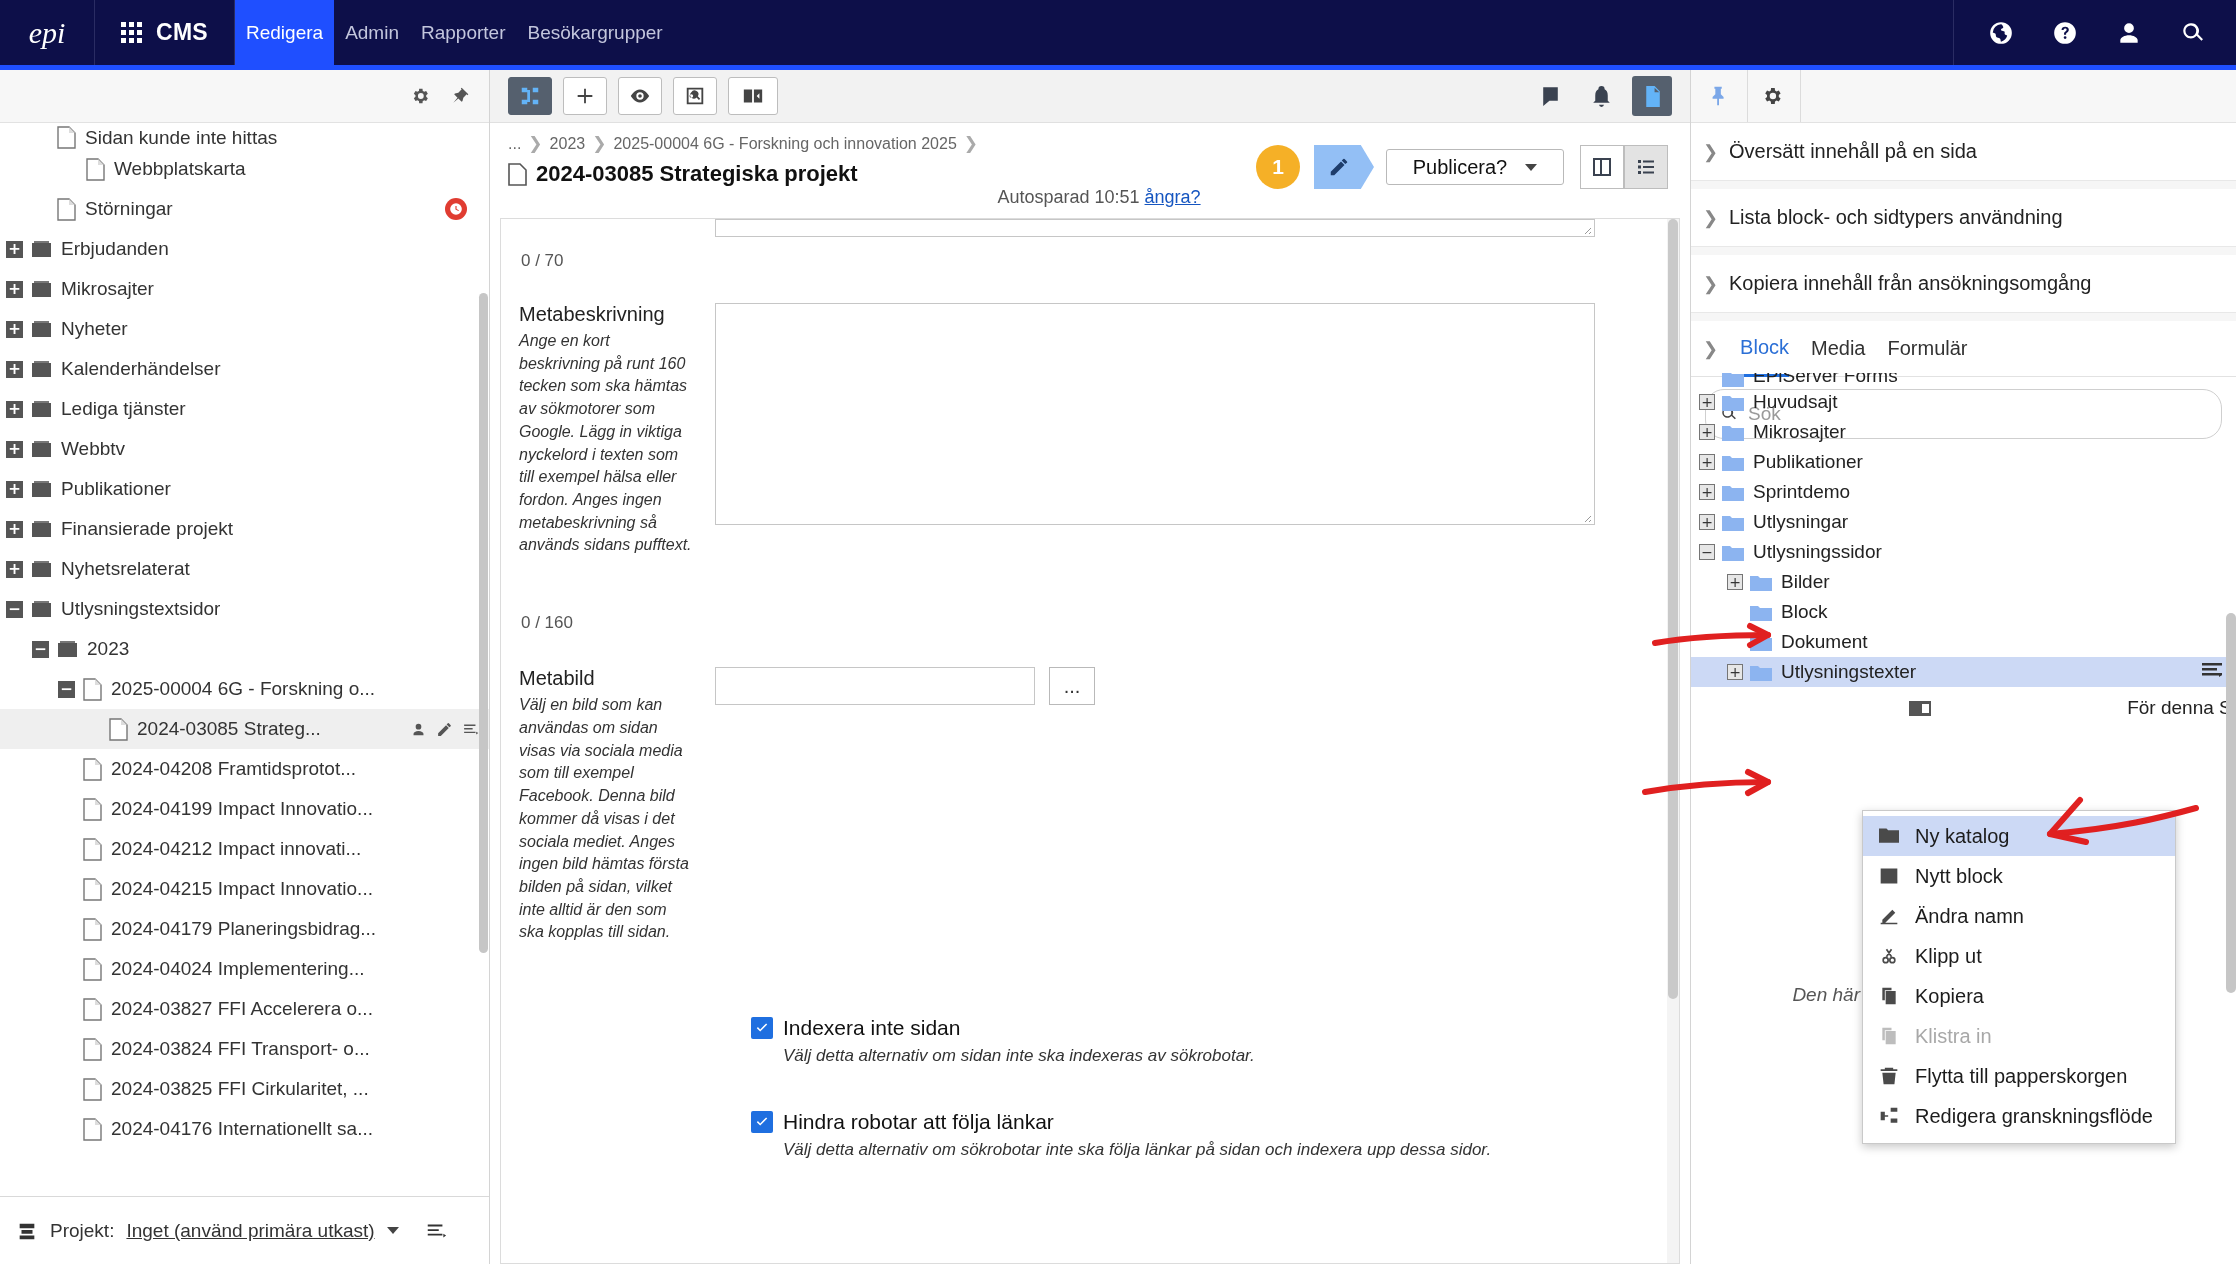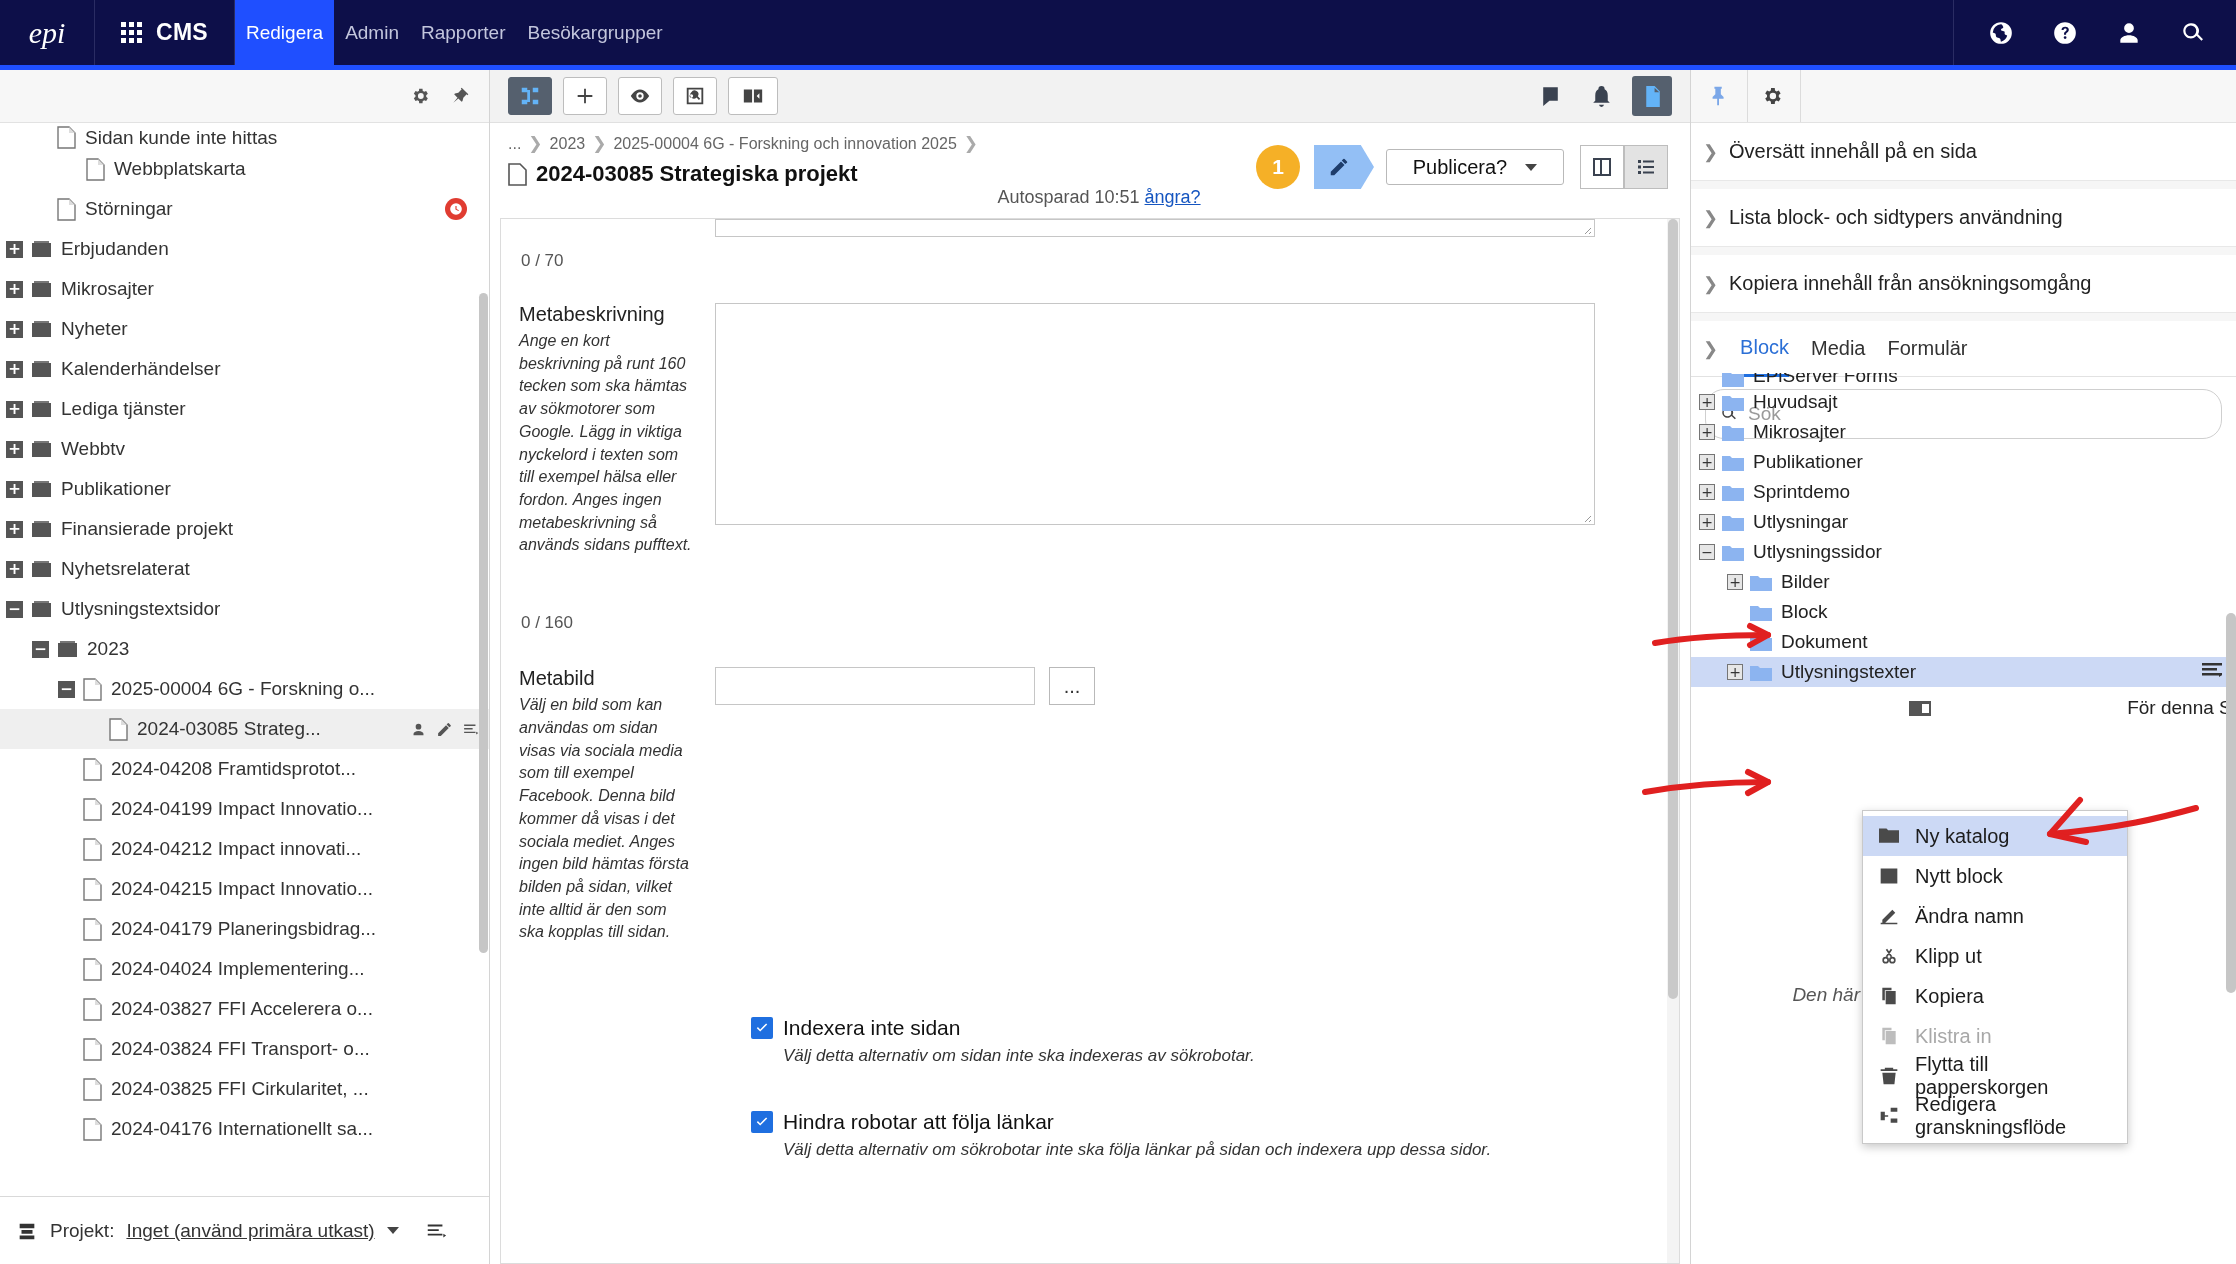--- a/index.html
+++ b/index.html
@@ -230,21 +230,21 @@
   .rowmenu svg { width: 20px; height: 16px; fill: #333; }
 
   #rightscroll { position: absolute; right: 0; top: 303px; width: 10px; height: 760px; }
   #rightscroll .thumb { position: absolute; top: 240px; left: 0; width: 10px; height: 380px; background: #c6c6c6; border-radius: 5px; }
 
   #denhar { position: absolute; left: 1690px; top: 984px; width: 170px; text-align: right;
             font-size: 19px; font-style: italic; color: #555; }
 
   
   #ctxmenu {
-    position: absolute; left: 1862px; top: 810px; width: 266px;
+    position: absolute; left: 1862px; top: 810px; width: 314px;
     background: #fff; border: 1px solid #c9c9c9; box-shadow: 0 3px 9px rgba(0,0,0,.22);
     padding: 5px 0 7px 0; z-index: 50;
   }
   .mitem { height: 40px; display: flex; align-items: center; gap: 14px; padding-left: 14px; font-size: 20px; color: #1c1c1c; }
   .mitem.hl { background: #ccd9f5; }
   .mitem.dis { color: #a8a8a8; }
   .mitem .mic { width: 24px; height: 22px; display: flex; align-items: center; justify-content: center; flex: 0 0 24px; }
   .mitem .mic svg { width: 22px; height: 20px; fill: #4a4a4a; }
   .mitem.dis .mic svg { fill: #bdbdbd; }
 

